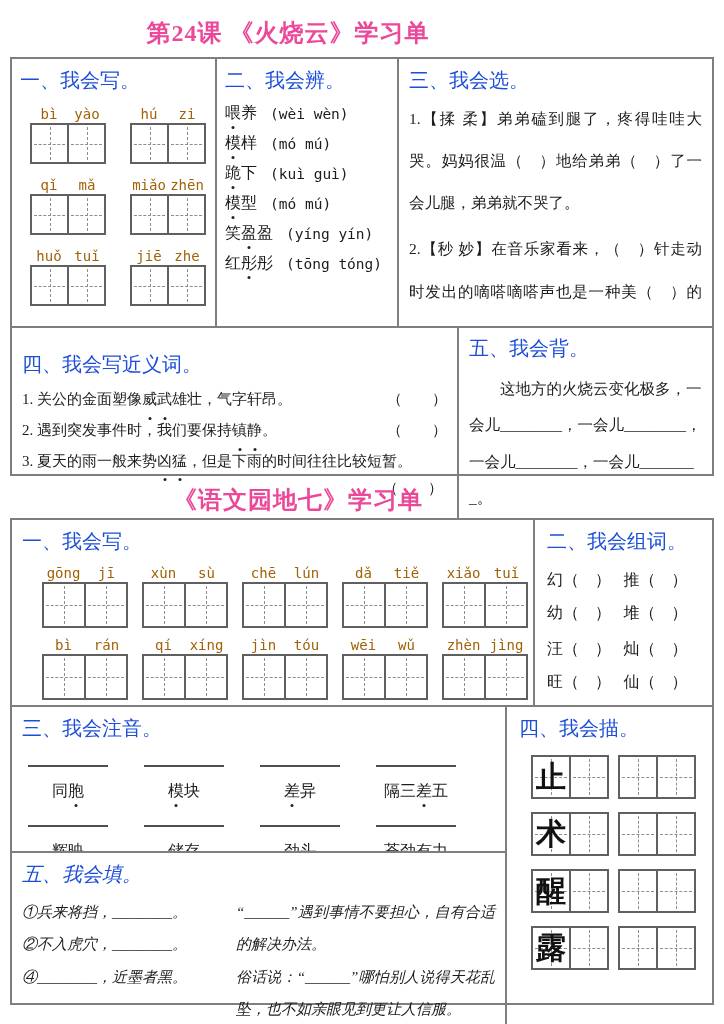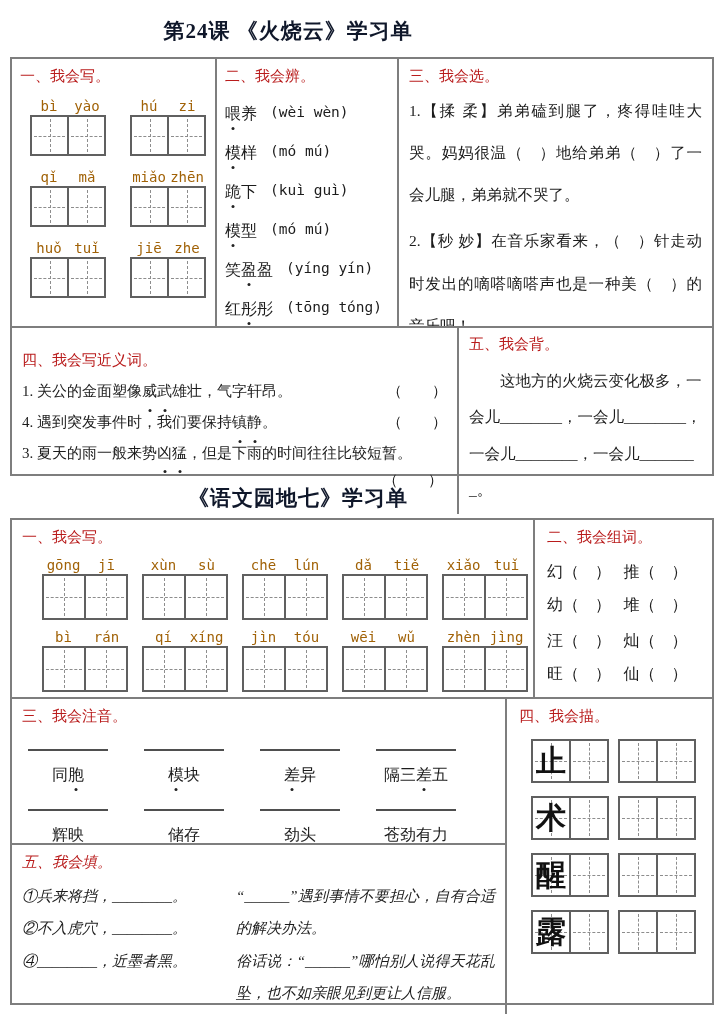--- a/index.html
+++ b/index.html
@@ -3,21 +3,21 @@
 <meta charset="utf-8">
 <style>
   html,body{margin:0;padding:0;}
   body{
     width:724px;height:1024px;position:relative;background:#ffffff;
     font-family:"Liberation Serif","DejaVu Serif",serif;color:#1c1c1c;
     overflow:hidden;
   }
   .sheet-title{
     position:absolute;left:0;width:576px;text-align:center;
-    font-weight:bold;font-size:21px;letter-spacing:1px;color:#0f172a;
+    font-weight:bold;font-size:24px;letter-spacing:1px;color:#ec4899;
   }
   #title1{top:17px;}
   #title2{top:484px;padding-left:10px;}
 
   .tbl{position:absolute;border:2px solid #7e7e7e;background:#fff;box-sizing:border-box;}
   #t1{left:10px;top:57px;width:704px;height:419px;display:flex;flex-direction:column;}
   #t1r1{display:flex;height:269px;border-bottom:2px solid #7e7e7e;box-sizing:border-box;}
   #t1c1{width:205px;border-right:2px solid #7e7e7e;box-sizing:border-box;padding:5px 8px;overflow:hidden;}
   #t1c2{width:182px;border-right:2px solid #7e7e7e;box-sizing:border-box;padding:5px 8px;overflow:hidden;}
   #t1c3{flex:1;padding:5px 10px;overflow:hidden;}
@@ -28,21 +28,21 @@
   #t2{left:10px;top:518px;width:704px;height:487px;display:flex;flex-direction:column;}
   #t2r1{display:flex;height:188px;border-bottom:2px solid #7e7e7e;box-sizing:border-box;}
   #t2c1{width:523px;border-right:2px solid #7e7e7e;box-sizing:border-box;padding:5px 10px;overflow:hidden;}
   #t2c2{flex:1;padding:5px 12px;overflow:hidden;}
   #t2r2{display:flex;flex:1;}
   #t2left{width:495px;border-right:2px solid #7e7e7e;box-sizing:border-box;display:flex;flex-direction:column;}
   #t2c3{height:146px;border-bottom:2px solid #7e7e7e;box-sizing:border-box;padding:5px 10px;overflow:hidden;}
   #t2c5{flex:1;padding:5px 10px;overflow:hidden;font-style:italic;}
   #t2c4{flex:1;padding:5px 12px;overflow:hidden;}
 
-  .sec-heading{font-size:15px;margin:3px 0 0;color:#b91c1c;}
+  .sec-heading{font-size:20px;margin:3px 0 0;color:#1d4ed8;}
 
   
   .tgrid{display:inline-flex;border:2px solid #606060;background:#fff;vertical-align:top;}
   .tcell{position:relative;background:#fff;}
   .tcell + .tcell{border-left:2px solid #606060;}
   .tcell::before{content:"";position:absolute;left:50%;top:2px;bottom:2px;border-left:1px dashed #8d8d8d;}
   .tcell::after{content:"";position:absolute;top:50%;left:2px;right:2px;border-top:1px dashed #8d8d8d;}
   .size1 .tcell{width:35px;height:37px;}
   .size2 .tcell{width:40px;height:42px;}
   .size3 .tcell{width:36px;height:40px;}
@@ -52,21 +52,21 @@
   .pw{display:inline-block;}
   .pw-pinyin{display:flex;justify-content:center;font-family:"DejaVu Sans Mono","Liberation Mono",monospace;
              font-size:14px;color:#a16207;margin-bottom:1px;}
   .size1w .pw-pinyin span{width:38px;text-align:center;}
   .size2w .pw-pinyin span{width:43px;text-align:center;}
 
   #s1-write{display:grid;grid-template-columns:repeat(2,max-content);column-gap:24px;row-gap:13px;
             margin:12px 0 0 10px;}
 
   
-  .bian-item{display:flex;align-items:flex-start;margin-top:18px;font-size:16px;white-space:nowrap;}
+  .bian-item{display:flex;align-items:center;margin-top:9px;font-size:16px;white-space:nowrap;}
   .bian-item .opts{font-family:"DejaVu Sans Mono","Liberation Mono",monospace;font-size:14.5px;margin-left:13px;}
   .ch{position:relative;display:inline-block;}
   .ch.dot::after{content:"";position:absolute;left:50%;bottom:-5px;transform:translateX(-50%);
                  width:3px;height:3px;border-radius:50%;background:#222;}
 
   
   .xuan-p{font-size:15.5px;line-height:2.72;margin:4px 0 0;text-align:justify;}
 
   
   #s1-jyc{margin-top:6px;}
@@ -196,21 +196,21 @@
   </div>
   <div id="t1r2">
     <div id="t1c4">
       <div class="sec-heading">四、我会写近义词。</div>
       <div id="s1-jyc">
           <div class="jyc-item">
             <span class="jyc-text"><span>1. 关公的金面塑像</span><span class="ch dot">威</span><span class="ch dot">武</span><span>雄壮，气字轩昂。</span></span>
             <span class="jyc-ans">（　　）</span>
           </div>
           <div class="jyc-item">
-            <span class="jyc-text"><span>4. 遇到突发事件时，我们要保持</span><span class="ch dot">镇</span><span class="ch dot">静</span><span>。</span></span>
+            <span class="jyc-text"><span>2. 遇到突发事件时，我们要保持</span><span class="ch dot">镇</span><span class="ch dot">静</span><span>。</span></span>
             <span class="jyc-ans">（　　）</span>
           </div>
           <div class="jyc-item">
             <span class="jyc-text"><span>3. 夏天的雨一般来势</span><span class="ch dot">凶</span><span class="ch dot">猛</span><span>，但是下雨的时间往往比较短暂。</span></span>
           </div>
           <div class="jyc-ans-line">（　　）</div>
         </div>
     </div>
     <div id="t1c5">
       <div class="sec-heading">五、我会背。</div>

